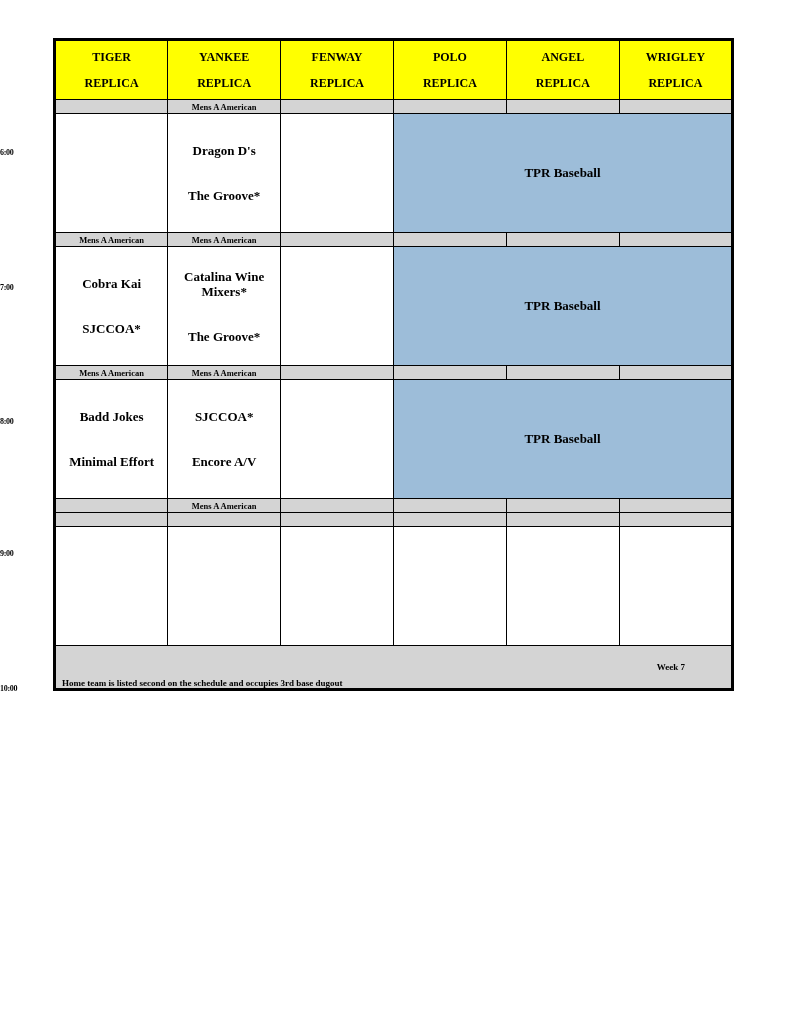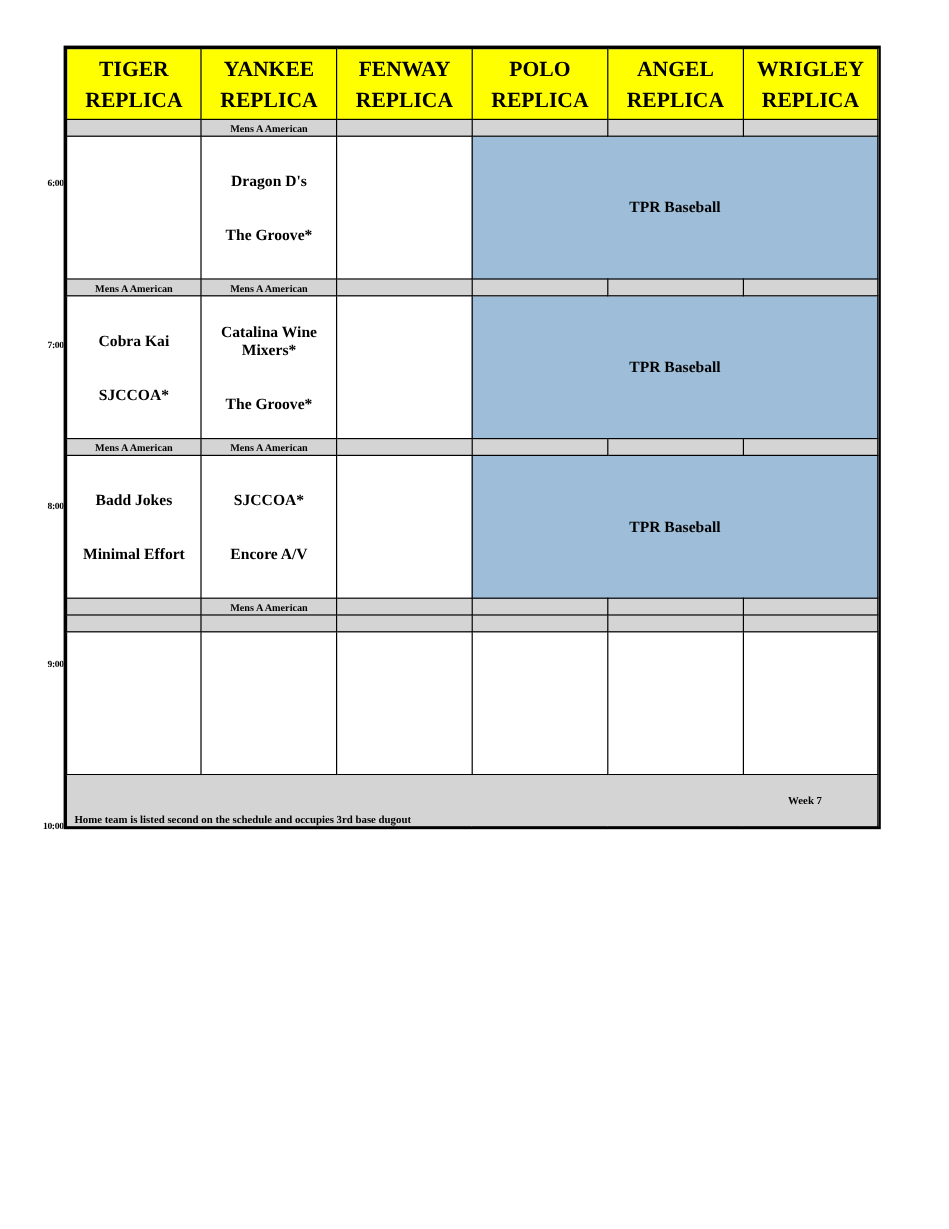--- a/index.html
+++ b/index.html
@@ -44,21 +44,21 @@
     background: #d4d4d4;
     font-weight: bold;
     font-size: 15px;
     height: 22px;
     letter-spacing: 0.2px;
     border-bottom: 2px solid #000;
   }
   .field-row td {
     background: #ffff00;
     font-weight: bold;
-    font-size: 18px;
+    font-size: 12px;
     height: 58px;
     line-height: 26px;
     border: 2px solid #000;
   }
   .field-row td div { white-space: nowrap; }
   .league-row td {
     background: #d4d4d4;
     height: 13px;
     font-size: 8.5px;
     font-weight: bold;
@@ -112,21 +112,21 @@
   .times {
     position: absolute;
     left: 0;
     top: 0;
     width: 53px;
   }
   .time-label {
     position: absolute;
     left: 0;
     width: 53px;
-    text-align: right;
+    text-align: left;
     font-size: 8px;
     font-weight: bold;
     font-family: "Liberation Serif", serif;
     letter-spacing: -0.3px;
   }
 </style>
 </head>
 <body>
 
 <div id="sheet">

